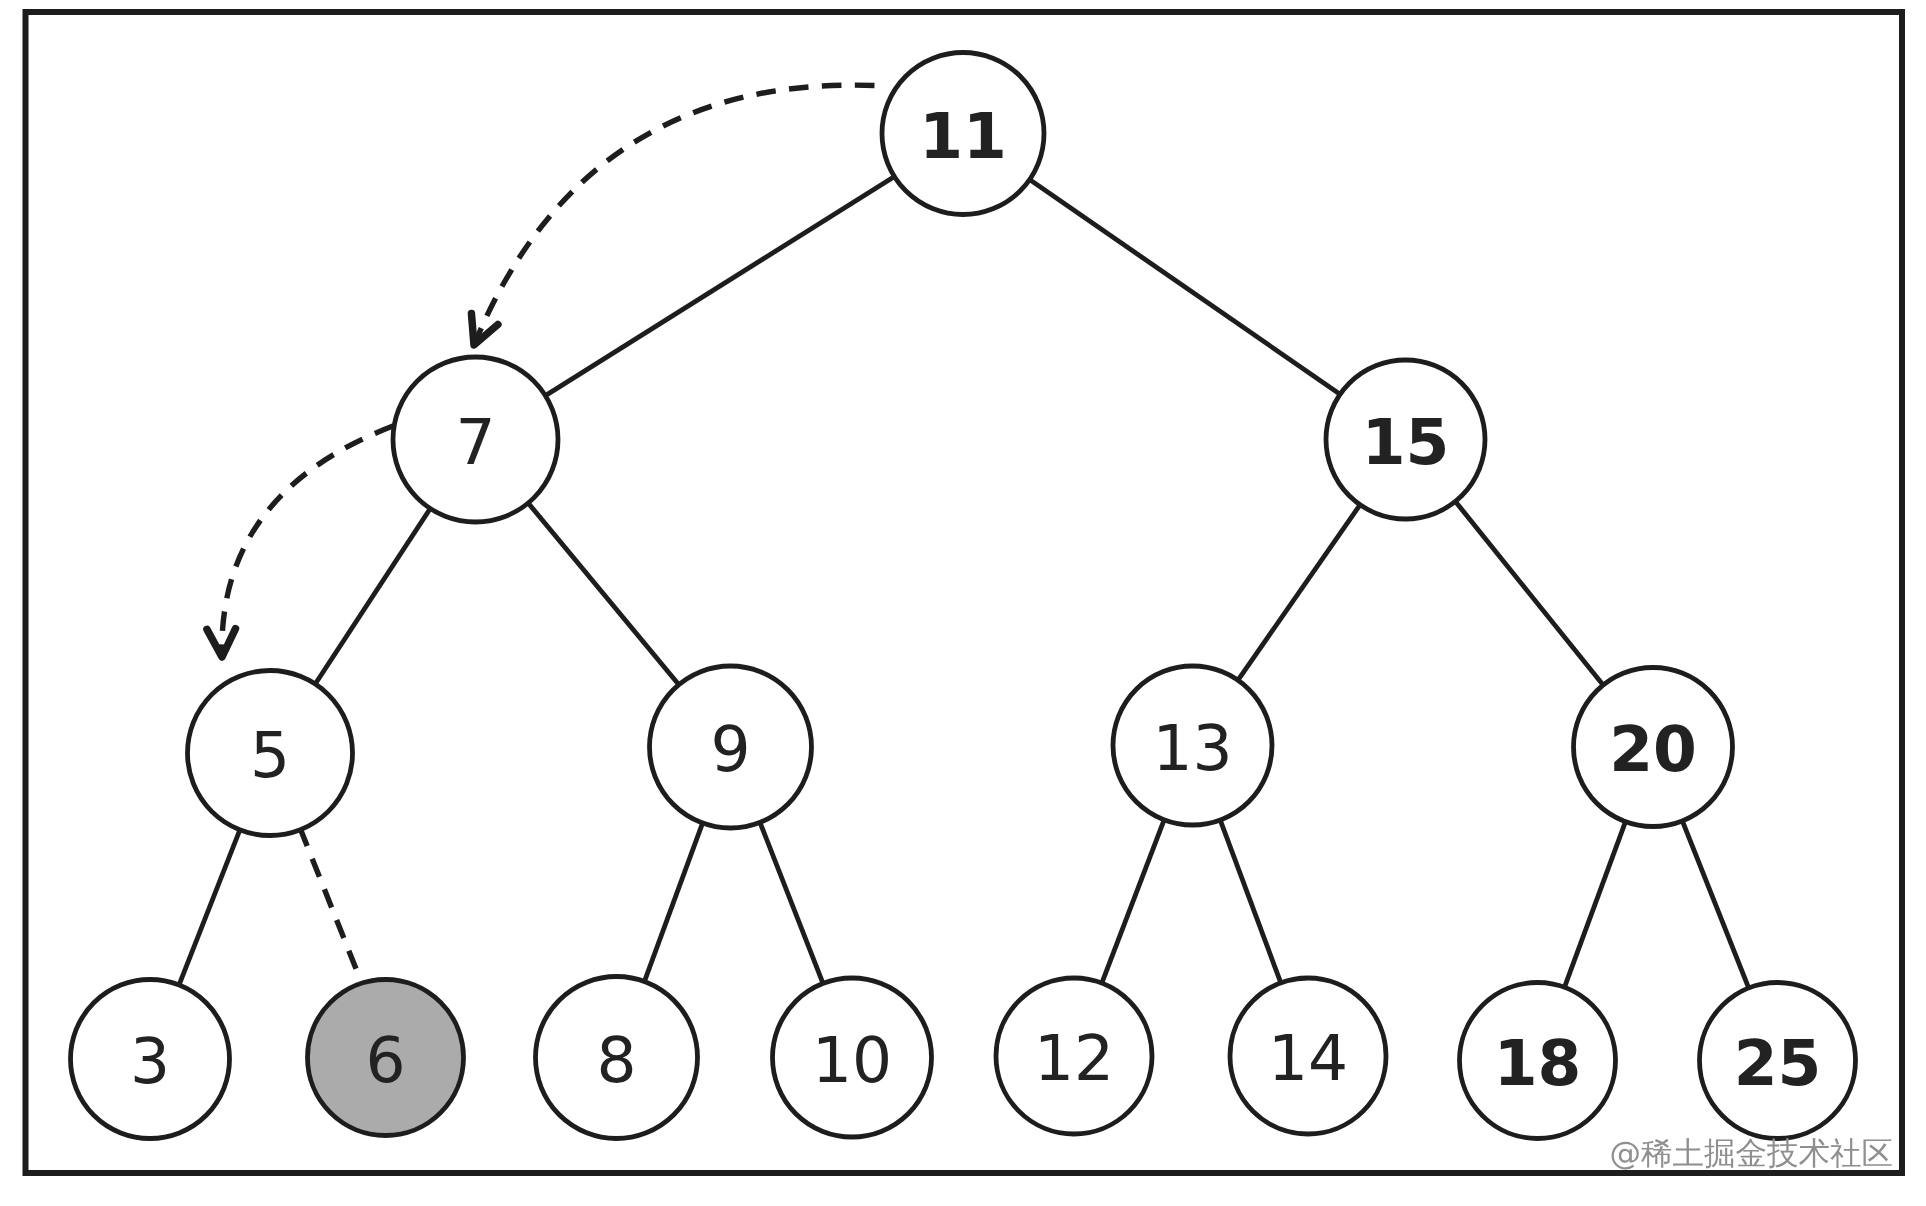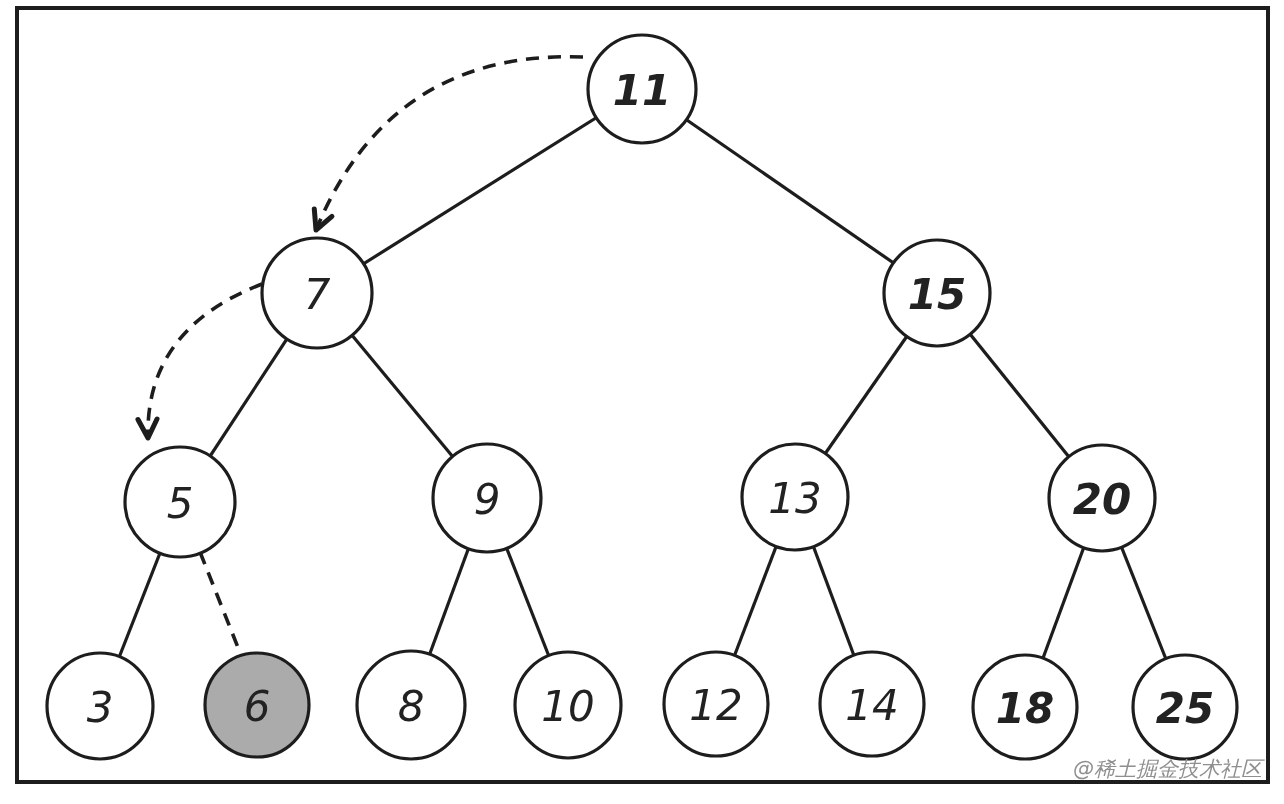--- a/index.html
+++ b/index.html
@@ -7,21 +7,20 @@
     padding: 0;
     background: #ffffff;
     font-family: "DejaVu Sans", sans-serif;
   }
   .stage {
     position: relative;
     width: 1284px;
     height: 804px;
     background: #ffffff;
     overflow: hidden;
-    font-style: italic;
   }
   svg { display: block; }
   .node-label {
     font-family: "DejaVu Sans", "Liberation Sans", sans-serif;
   }
   .watermark {
     font-family: "DejaVu Sans", "Liberation Sans", sans-serif;
   }
 </style>
 </head>

